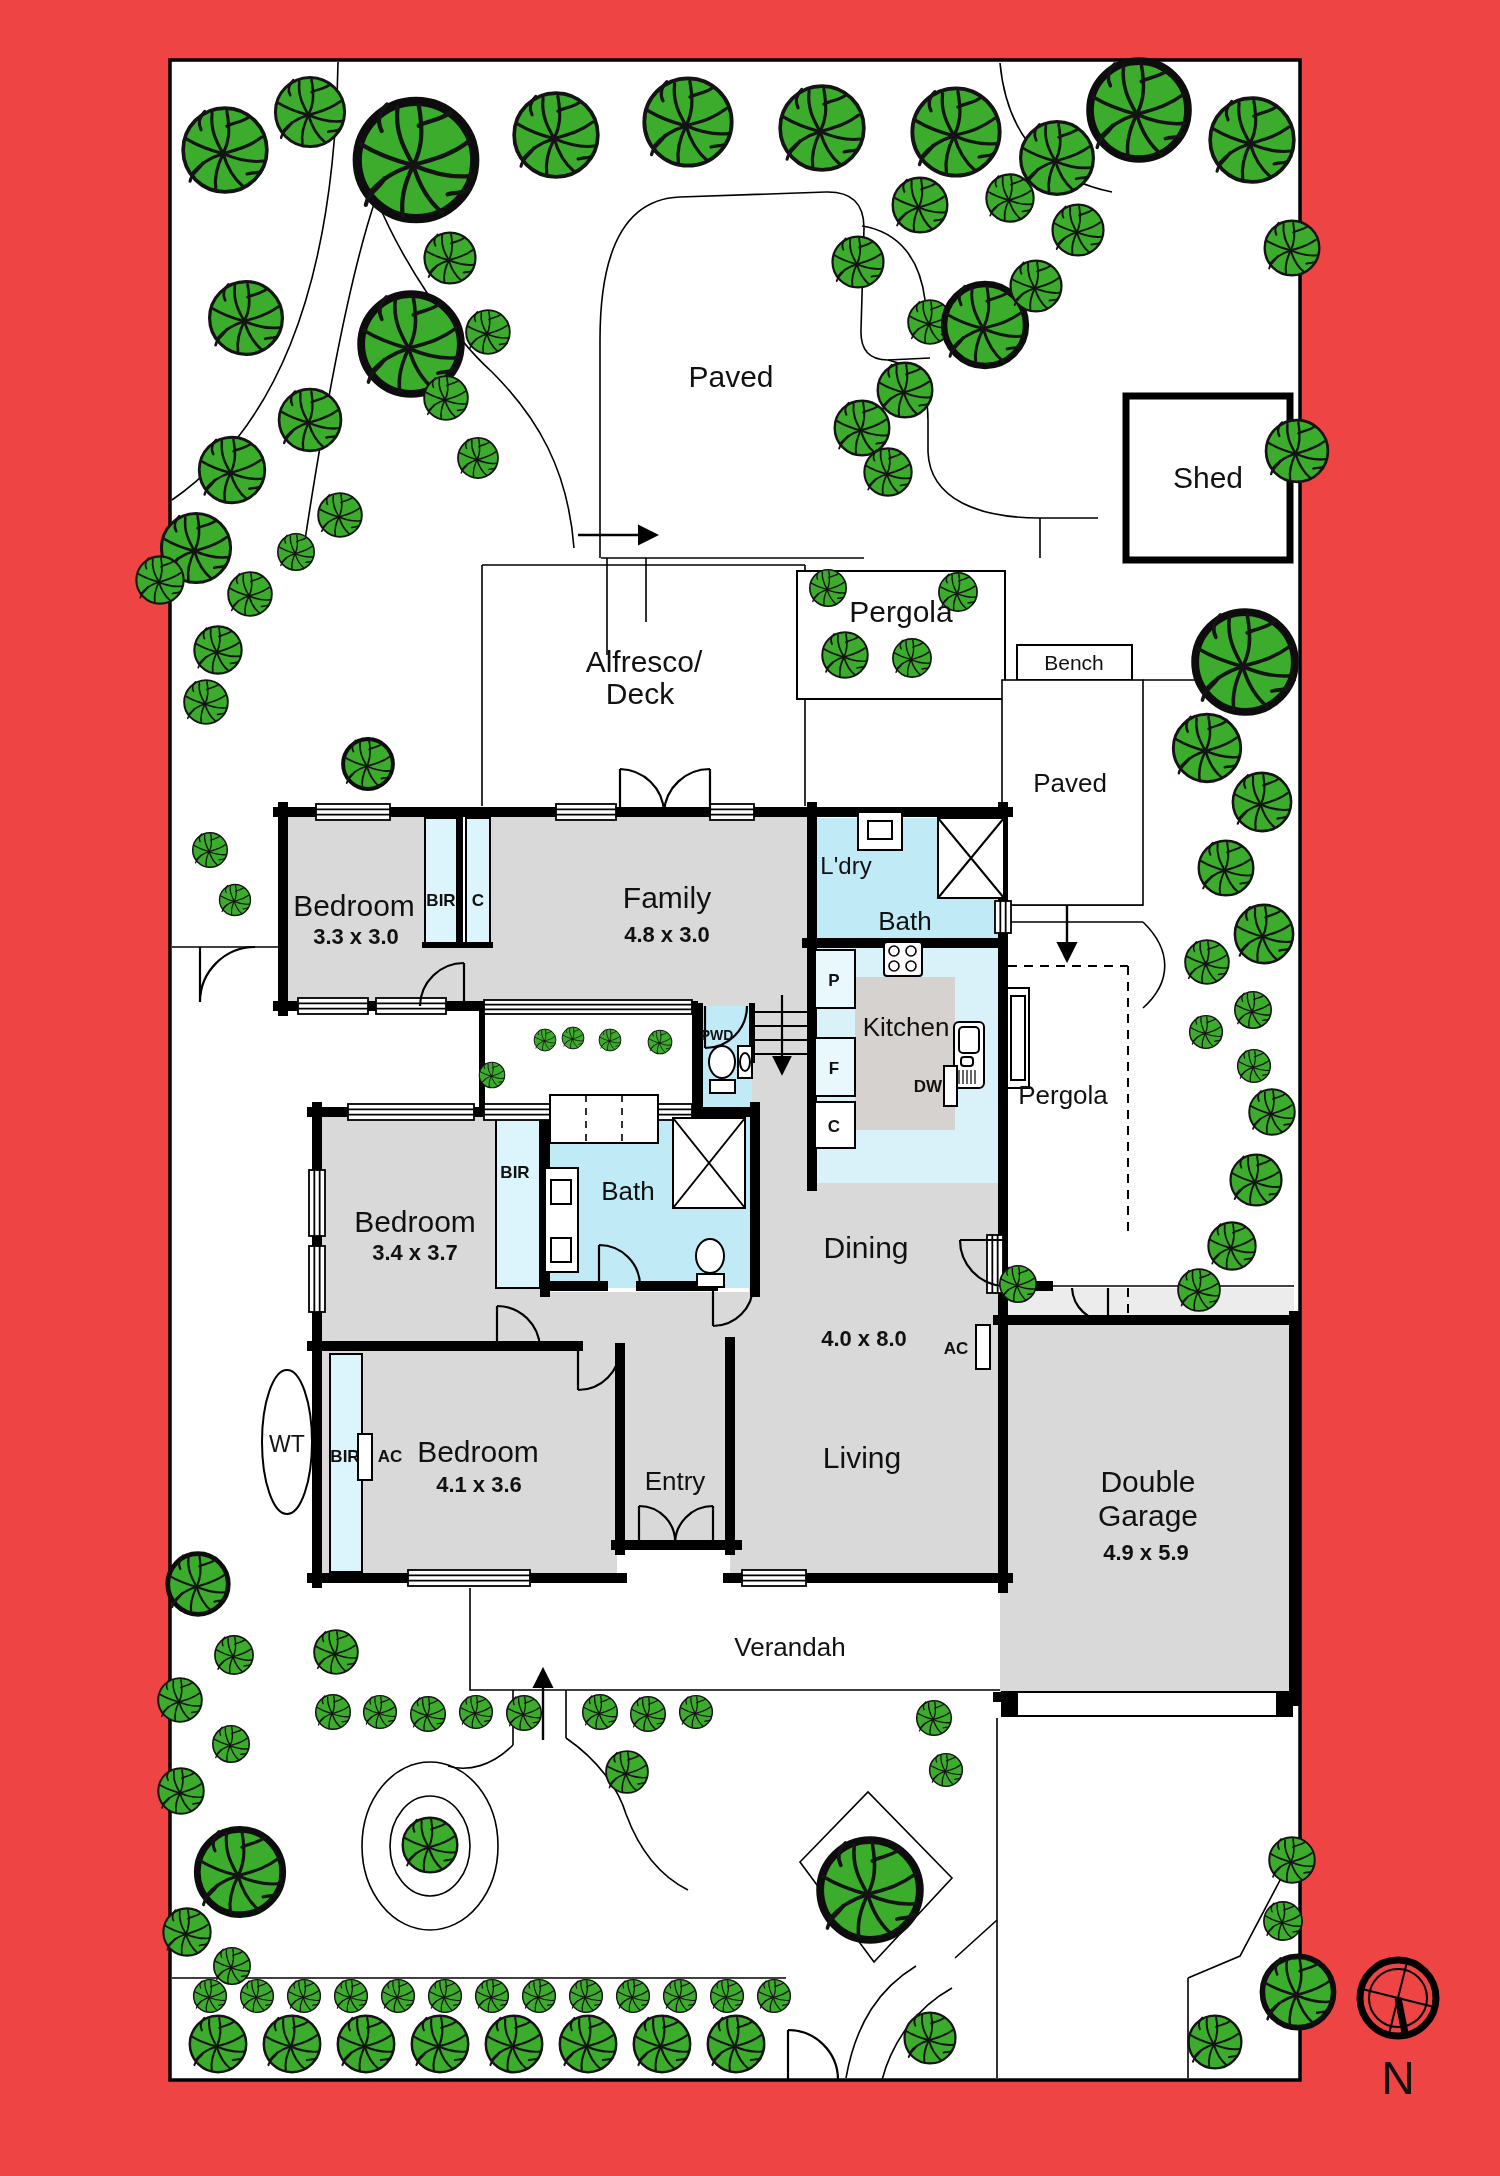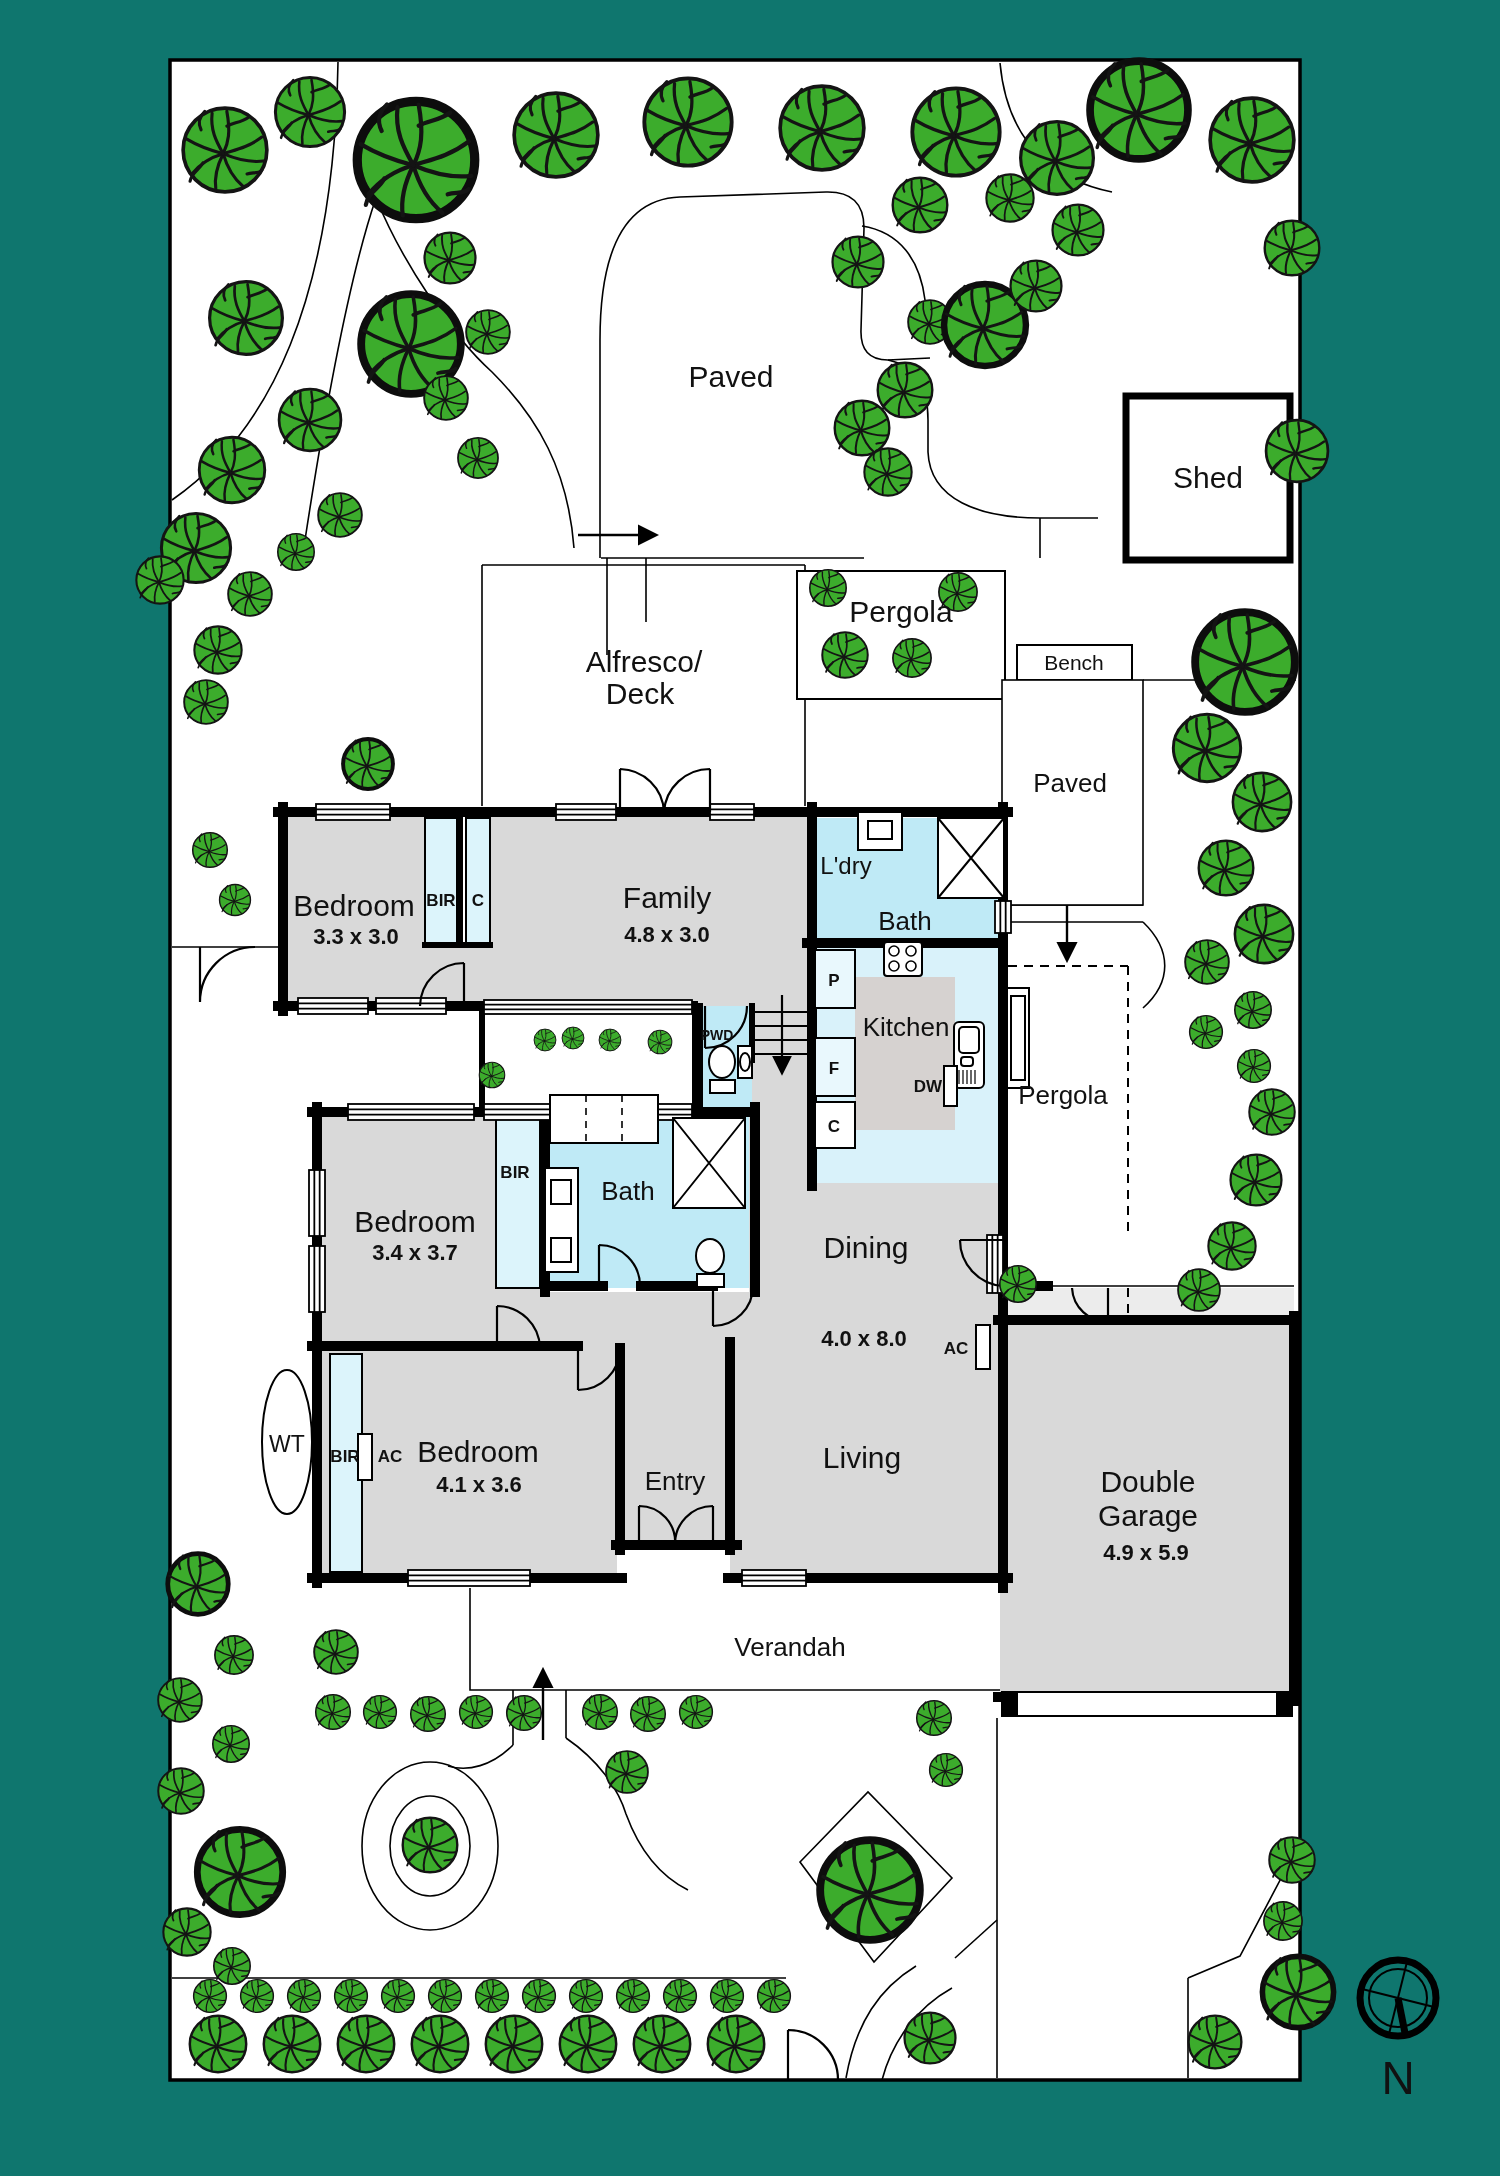--- a/index.html
+++ b/index.html
@@ -1,16 +1,16 @@
 <!DOCTYPE html>
 <html><head>
 <meta charset="utf-8">
 <style>
   html,body{margin:0;padding:0;background:#fff;}
-  .page{width:1500px;height:2176px;position:relative;background:#0f766e;}
+  .page{width:1500px;height:2176px;position:relative;background:#ef4444;}
   svg{display:block;}
   text{font-family:"Liberation Sans","DejaVu Sans",sans-serif;fill:#111;text-anchor:middle;}
   .big{font-size:30px;}
   .med{font-size:26px;}
   .dims{font-size:22px;font-weight:bold;}
   .small{font-size:17px;font-weight:bold;}
   .tiny{font-size:14px;font-weight:bold;}
   .nlab{font-size:46px;}
   .wall{stroke:#000;stroke-width:10;fill:none;stroke-linecap:square;}
   .wall2{stroke:#000;stroke-width:6;fill:none;stroke-linecap:square;}

